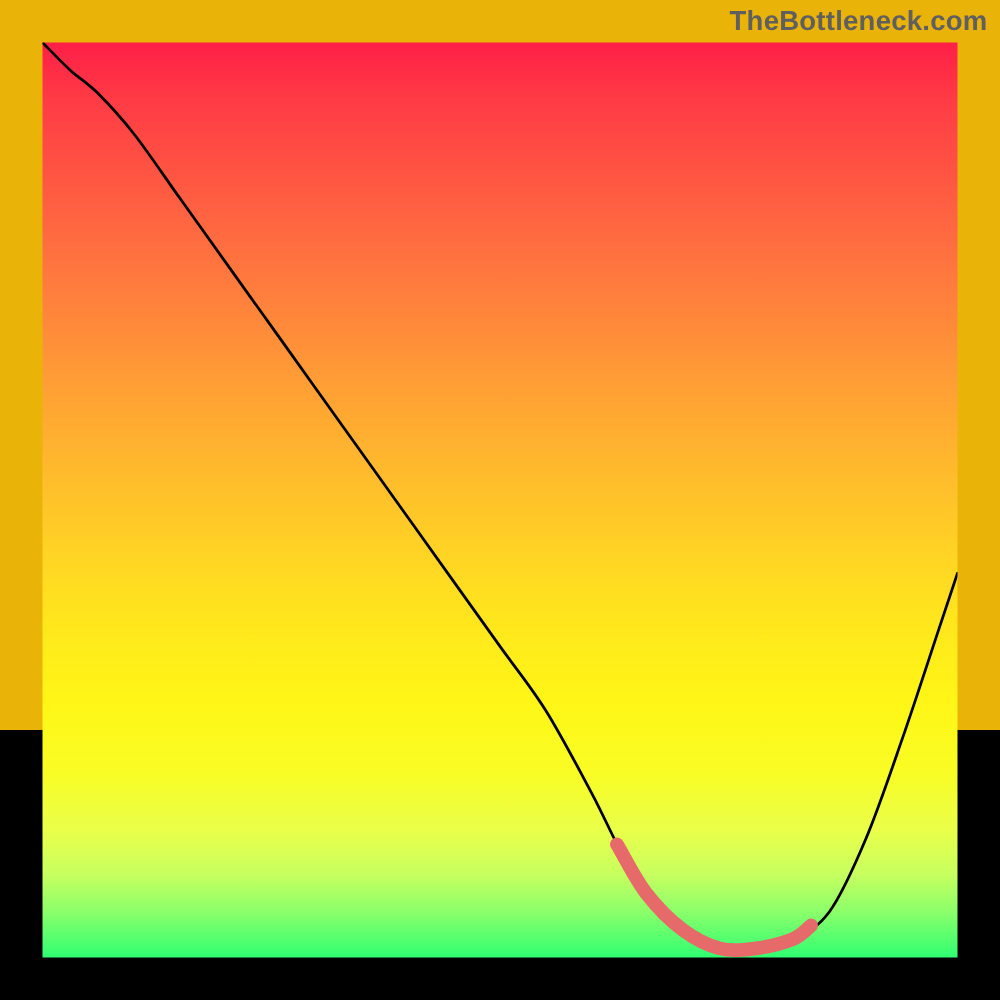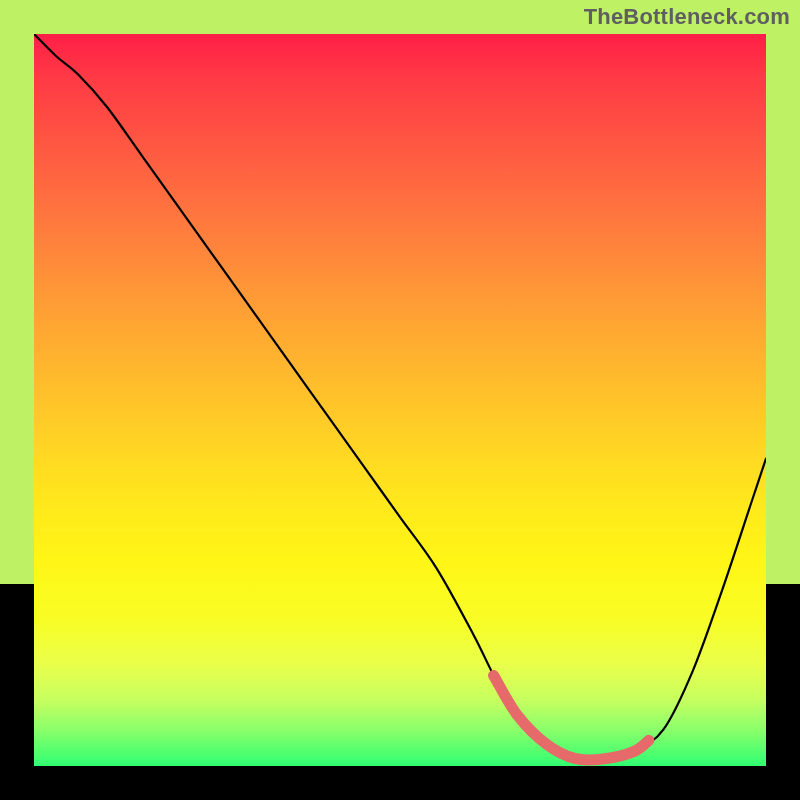--- a/index.html
+++ b/index.html
@@ -8,21 +8,21 @@
     width: 800px;
     height: 800px;
     background: #000;
     overflow: hidden;
     font-family: Arial, Helvetica, sans-serif;
   }
   .frame {
     position: relative;
     width: 800px;
     height: 584px;
-    background: #bef264;
+    background: #eab308;
   }
   .watermark {
     position: absolute;
     top: 4px;
     right: 10px;
     color: #5f5f5f;
     font-size: 22px;
     font-weight: 600;
     letter-spacing: 0.2px;
     z-index: 10;

